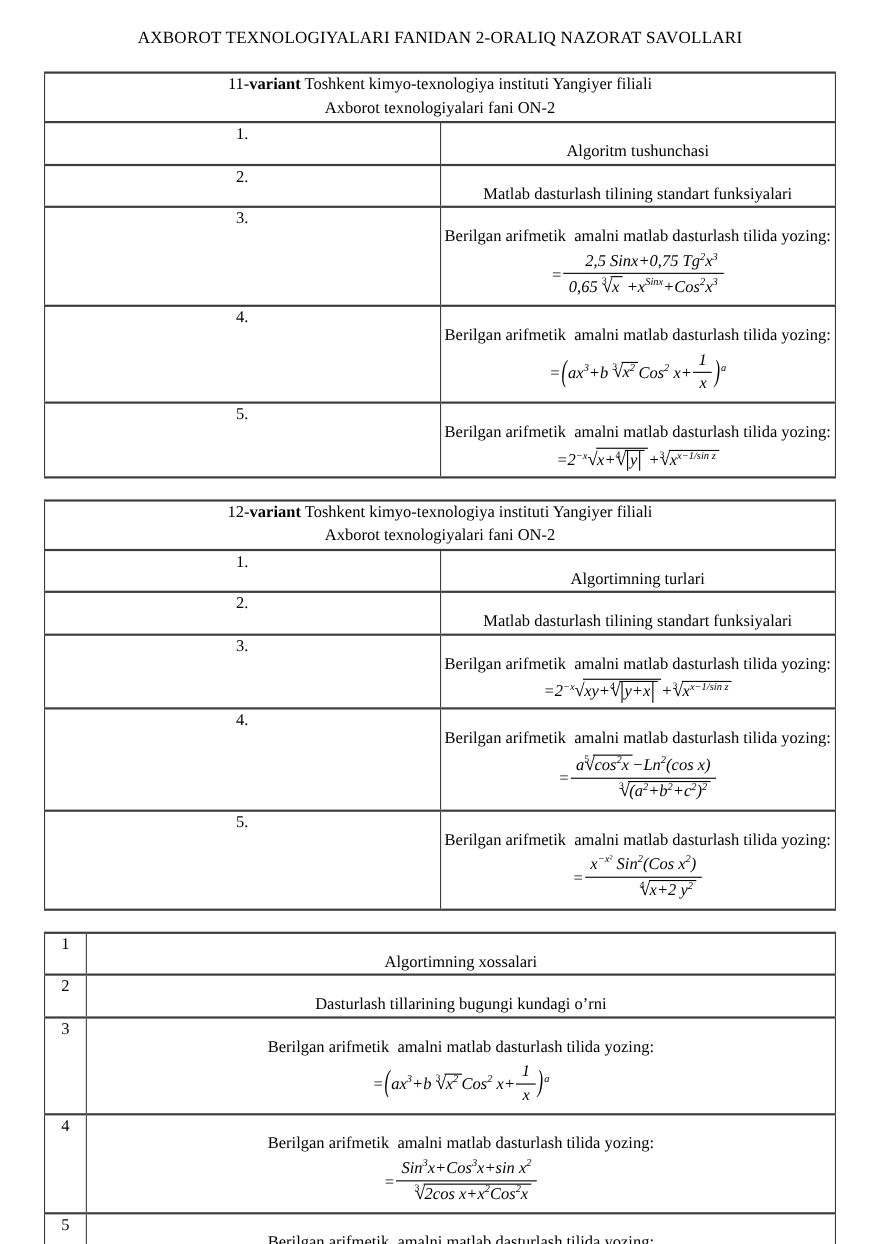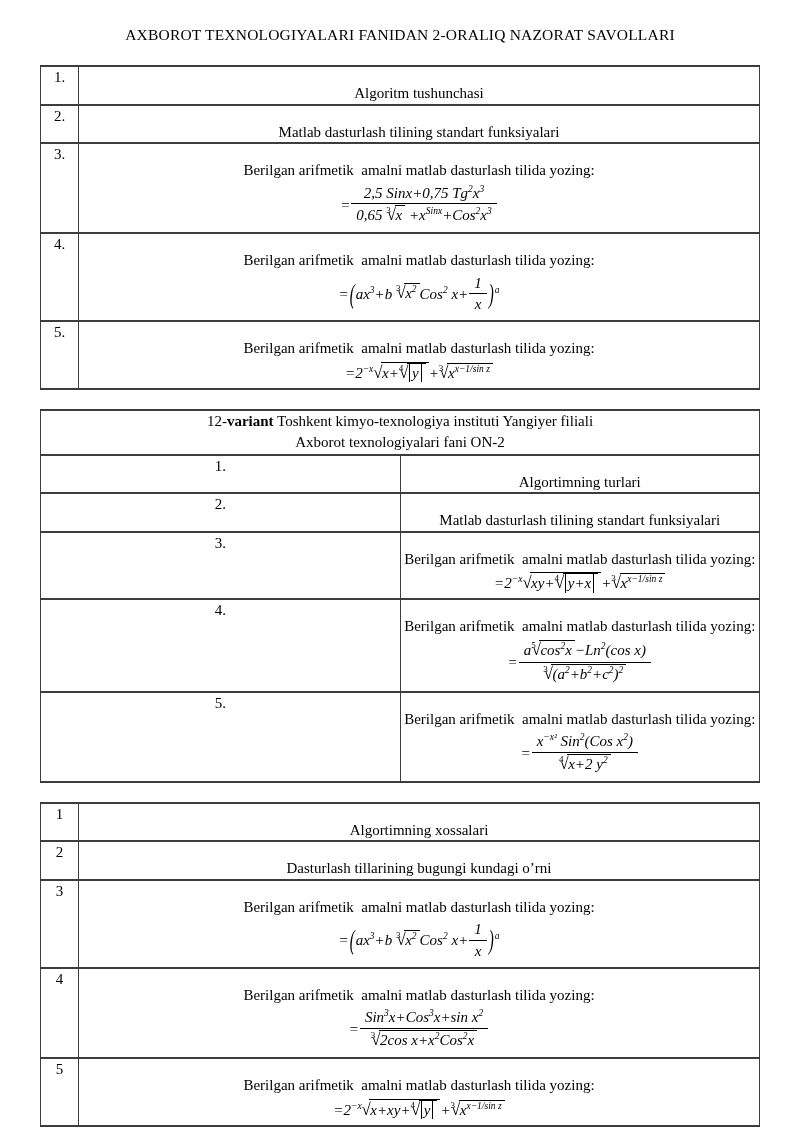--- a/index.html
+++ b/index.html
@@ -36,21 +36,21 @@
   .math-formula{
     display:block;text-align:center;margin:3px 0 4px 0;
     font-style:italic;line-height:1.25;white-space:nowrap;
   }
   .f-t{font-style:italic;}
   .f-sup{
     font-style:italic;font-size:9.5px;line-height:0;
     vertical-align:super;letter-spacing:0;
   }
   .f-frac{
-    display:inline-block;vertical-align:middle;text-align:center;
+    display:inline-block;vertical-align:middle;text-align:right;
     margin:0 1px;position:relative;top:-1px;
   }
   .f-num,.f-den{display:block;padding:1px 5px;line-height:1.25;}
   .f-den{border-top:1.2px solid #000;}
   .f-rad{display:inline-block;white-space:nowrap;}
   .f-ridx{
     font-size:9px;font-style:normal;display:inline-block;
     position:relative;top:-7px;margin-right:-4px;z-index:2;
   }
   .f-rsign{
@@ -72,20 +72,26 @@
 </style>
 </head>
 <body>
 
 <div class="page">
   <div class="doc-title">AXBOROT TEXNOLOGIYALARI FANIDAN 2-ORALIQ NAZORAT SAVOLLARI</div>
   <div id="tables-container">
       <table class="vtab">
         <tbody>
           <tr>
+            <td class="thead" colspan="2">
+              <div><span>11-</span><b>variant</b><span> Toshkent kimyo-texnologiya instituti Yangiyer filiali</span></div>
+              <div>Axborot texnologiyalari fani ON-2</div>
+            </td>
+          </tr>
+          <tr>
             <td class="numcell">1.</td>
             <td class="qcell" style="height: 21px;">
               <span class="q-text">Algoritm tushunchasi</span>
             </td>
           </tr>
           <tr>
             <td class="numcell">2.</td>
             <td class="qcell" style="height: 21px;">
               <span class="q-text">Matlab dasturlash tilining standart funksiyalari</span>
             </td>

